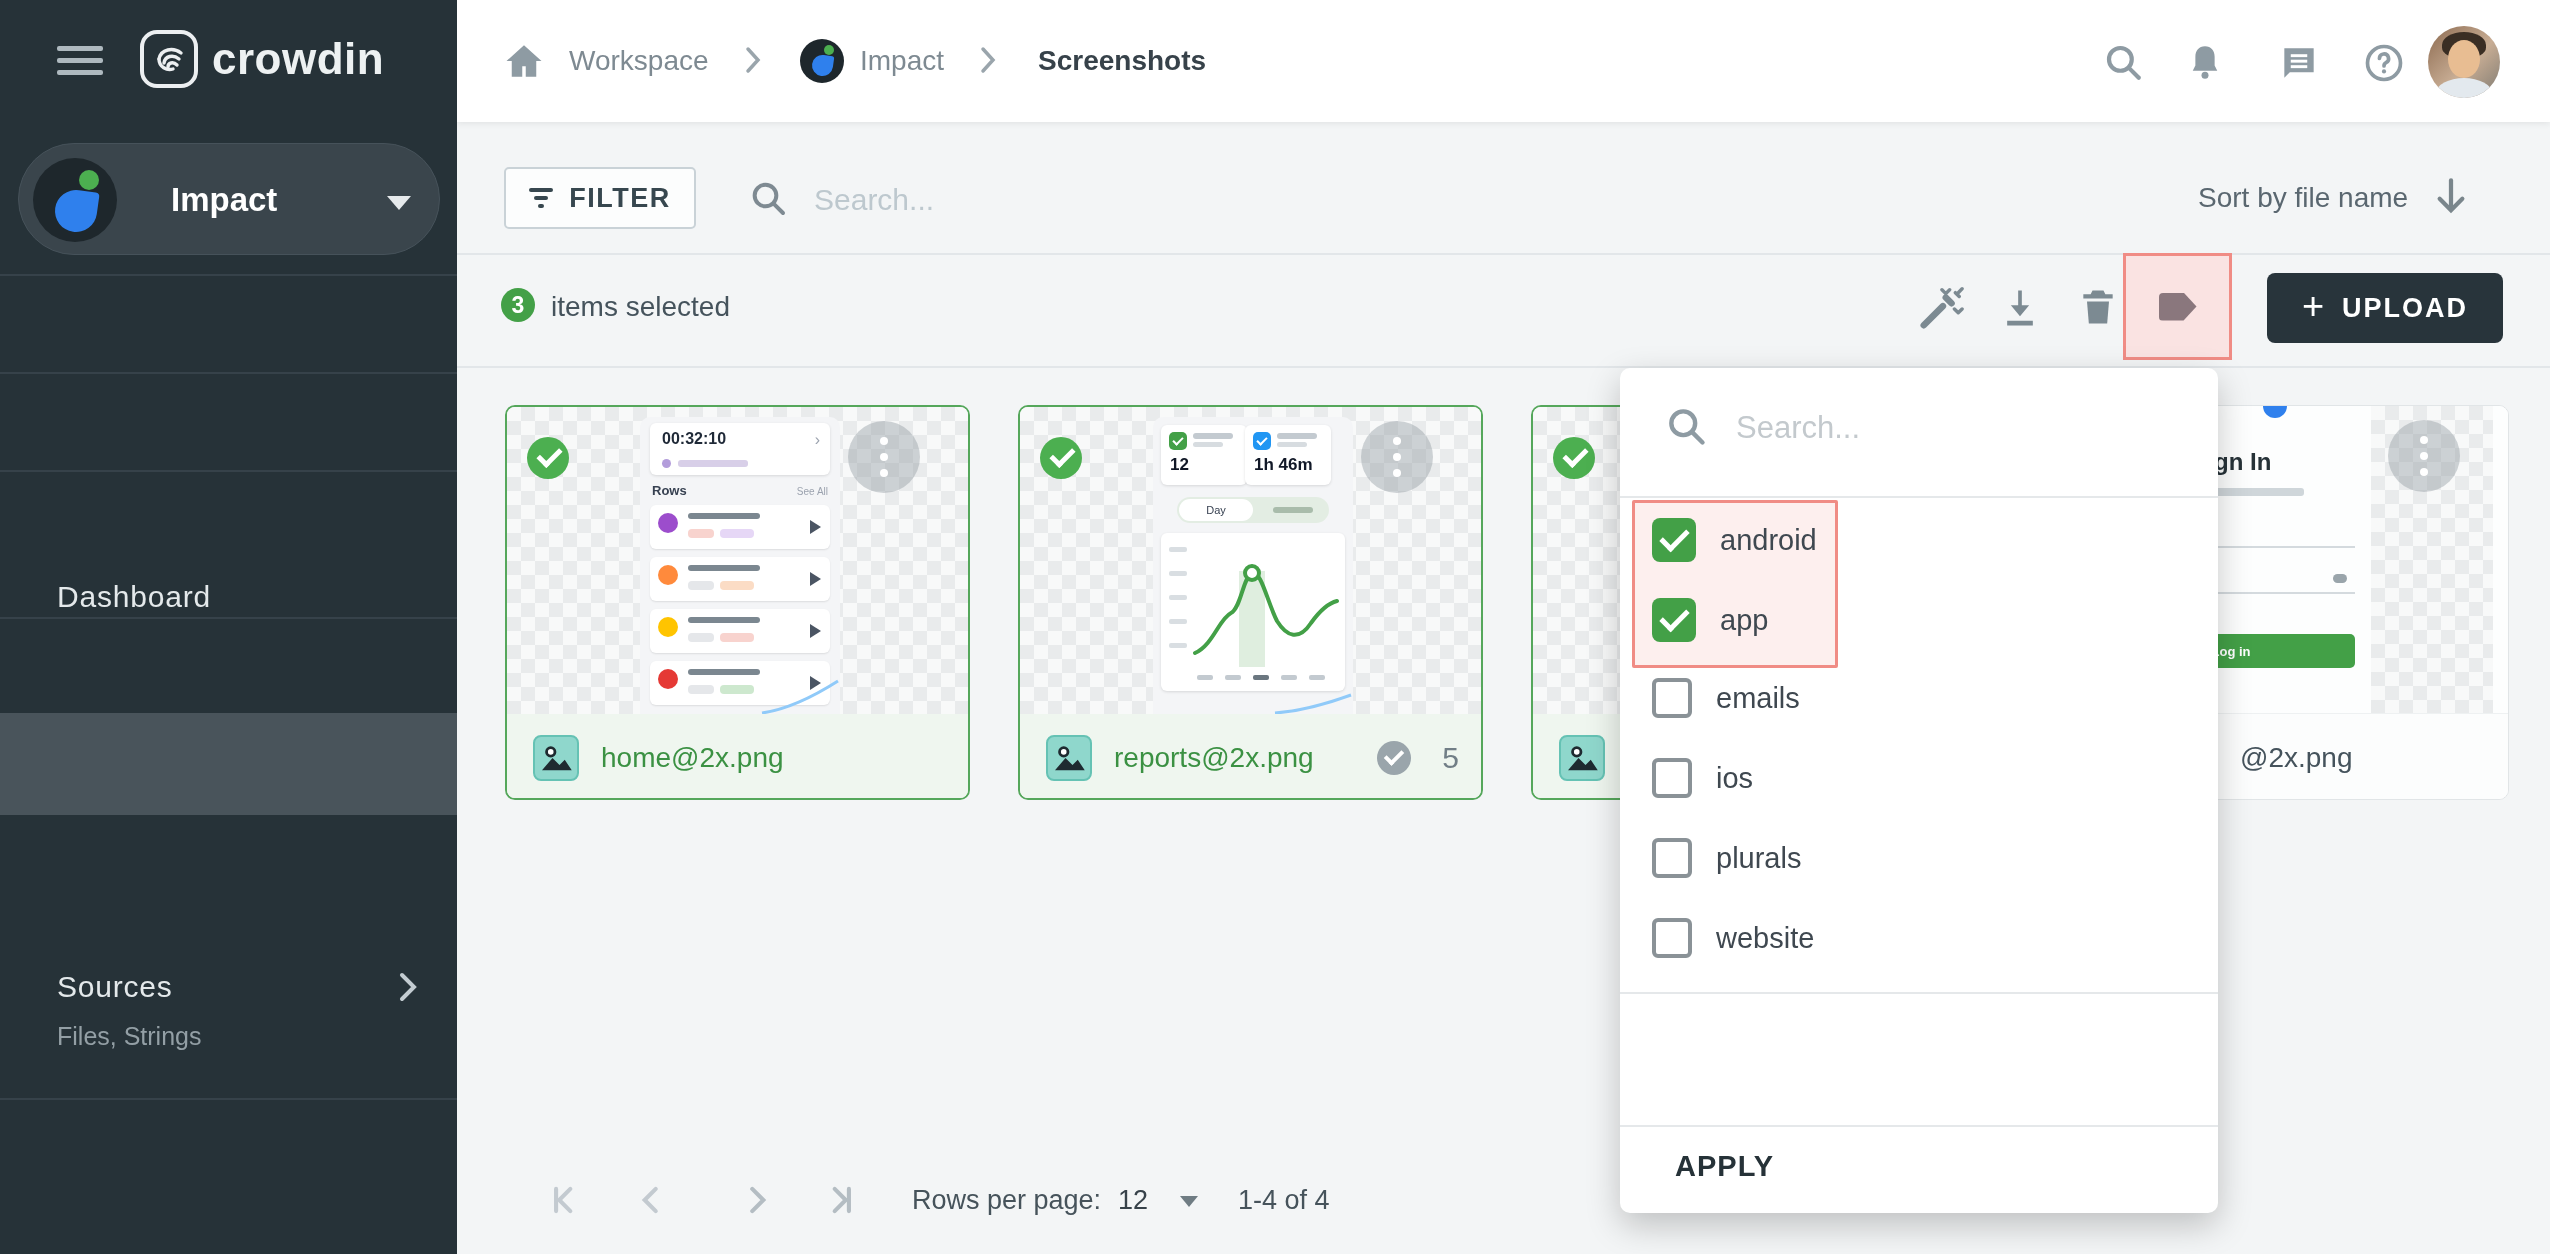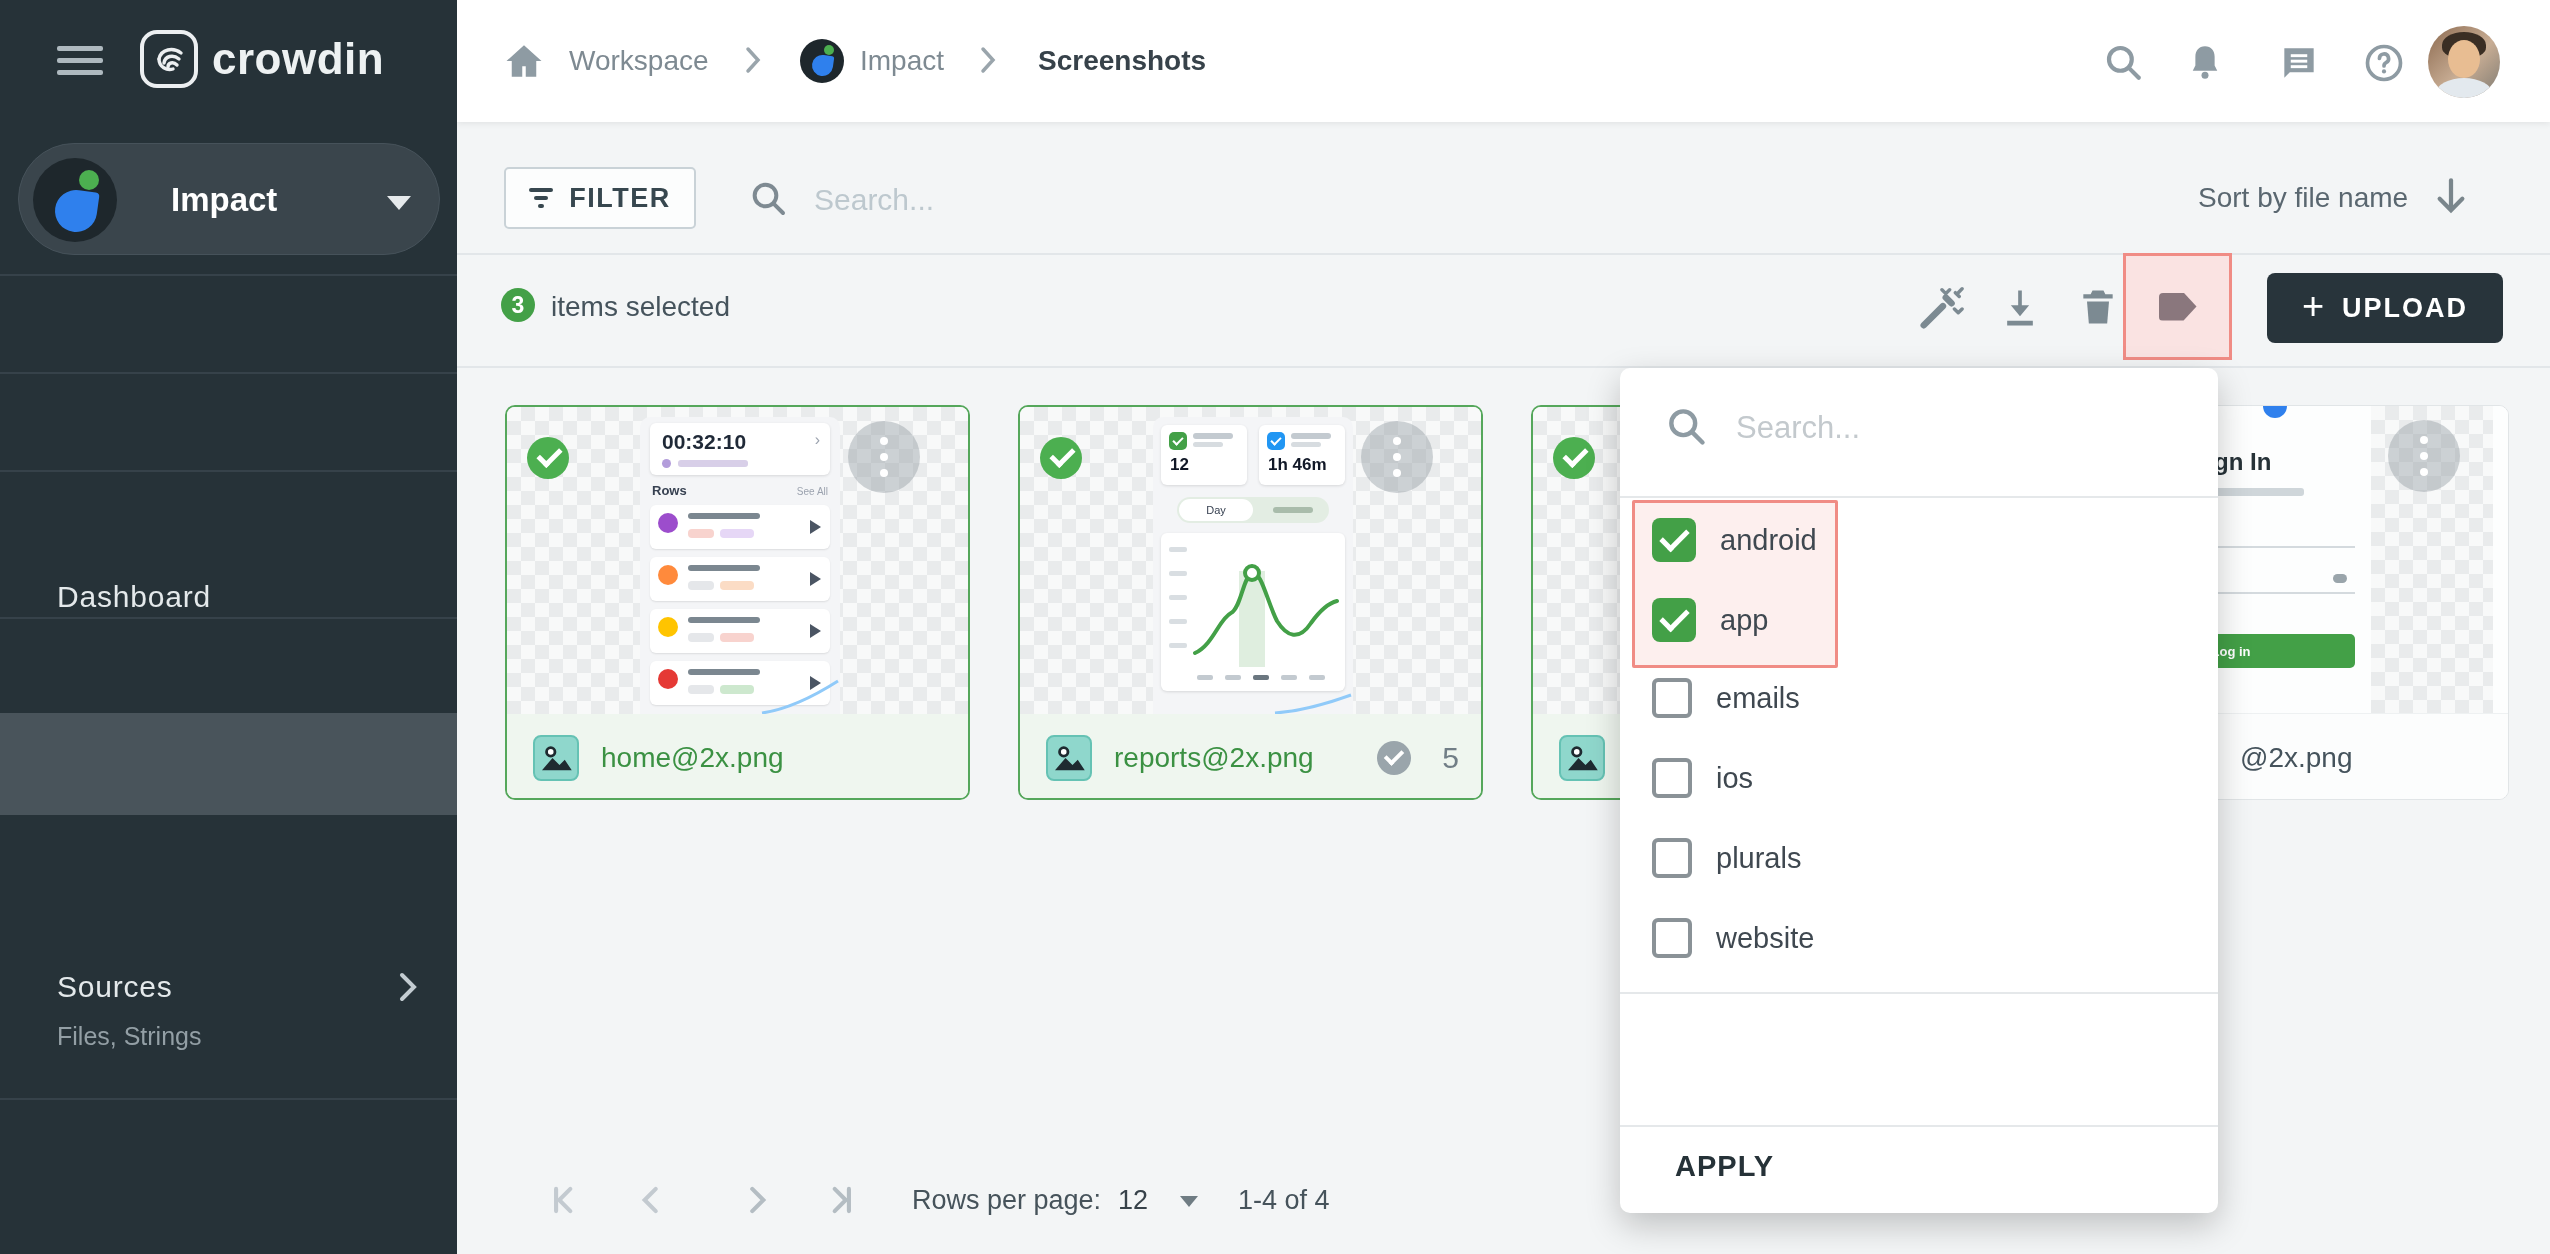--- a/index.html
+++ b/index.html
@@ -87,21 +87,21 @@
   .menu-circle i { position:absolute; left:32px; width:8px; height:8px; border-radius:50%; background:#fff; }
   .menu-circle i:nth-child(1){top:16px;} .menu-circle i:nth-child(2){top:32px;} .menu-circle i:nth-child(3){top:48px;}
   .approve-badge { position:absolute; right:70px; width:34px; height:34px; border-radius:50%; background:#9AA5AB; }
   .approve-badge::after { content:''; position:absolute; left:8px; top:9px; width:14px; height:7px; border-left:4px solid #fff; border-bottom:4px solid #fff; transform:rotate(-45deg); }
   .approve-count { position:absolute; right:22px; font-size:30px; color:#717E86; }
 
   
   .phone { position:absolute; left:133px; top:10px; width:200px; height:297px; background:#F4F5F7; border-radius:10px 10px 0 0; overflow:hidden; filter:blur(0.7px); }
   .pcard { background:#fff; border-radius:6px; box-shadow:0 1px 3px rgba(0,0,0,0.12); position:absolute; }
   .bar { background:#AEB6BD; border-radius:3px; position:absolute; }
-  .timer { position:absolute; left:12px; top:7px; font-size:21px; font-weight:bold; color:#1F2937; }
+  .timer { position:absolute; left:12px; top:7px; font-size:16px; font-weight:bold; color:#1F2937; }
   .tchev { position:absolute; right:10px; top:8px; color:#9CA3AF; font-size:16px; }
   .trow-dot { position:absolute; left:12px; top:36px; width:9px; height:9px; border-radius:50%; background:#B39DDB; }
   .sect-title { position:absolute; left:12px; top:66px; font-size:13px; font-weight:bold; color:#374151; }
   .sect-link { position:absolute; right:12px; top:69px; font-size:10px; color:#9CA3AF; }
   .task { position:absolute; left:10px; width:180px; height:44px; background:#fff; border-radius:6px; box-shadow:0 1px 2px rgba(0,0,0,0.10); }
   .task .cir { position:absolute; left:8px; top:8px; width:20px; height:20px; border-radius:50%; }
   .task .t1 { position:absolute; left:38px; top:8px; height:6px; width:72px; background:#7B8790; border-radius:3px; }
   .task .p1 { position:absolute; left:38px; top:24px; height:9px; width:26px; border-radius:4px; }
   .task .p2 { position:absolute; left:70px; top:24px; height:9px; width:34px; border-radius:4px; }
   .task .play { position:absolute; right:9px; top:15px; width:0; height:0; border-top:7px solid transparent; border-bottom:7px solid transparent; border-left:11px solid #4B5563; }
@@ -388,21 +388,21 @@
 
   <div class="card selected" style="left:1018px">
     <div class="thumb">
       <div class="phone">
         <div class="pcard stat" style="left:8px">
           <i class="chip" style="background:#43A047"></i>
           <i class="bar" style="left:32px;top:8px;width:40px;height:6px;background:#C3CAD0"></i>
           <i class="bar" style="left:32px;top:17px;width:30px;height:5px;background:#D7DCE0"></i>
           <span class="val">12</span>
         </div>
-        <div class="pcard stat" style="left:106px">
+        <div class="pcard stat" style="left:92px">
           <i class="chip" style="background:#2196F3"></i>
           <i class="bar" style="left:32px;top:8px;width:40px;height:6px;background:#C3CAD0"></i>
           <i class="bar" style="left:32px;top:17px;width:30px;height:5px;background:#D7DCE0"></i>
           <span class="val">1h 46m</span>
         </div>
         <div class="toggle">
           <span class="on">Day</span>
           <i class="bar" style="left:96px;top:10px;width:40px;height:6px;background:#A9BCAB"></i>
         </div>
         <div class="pcard" style="left:8px;top:116px;width:184px;height:158px">

